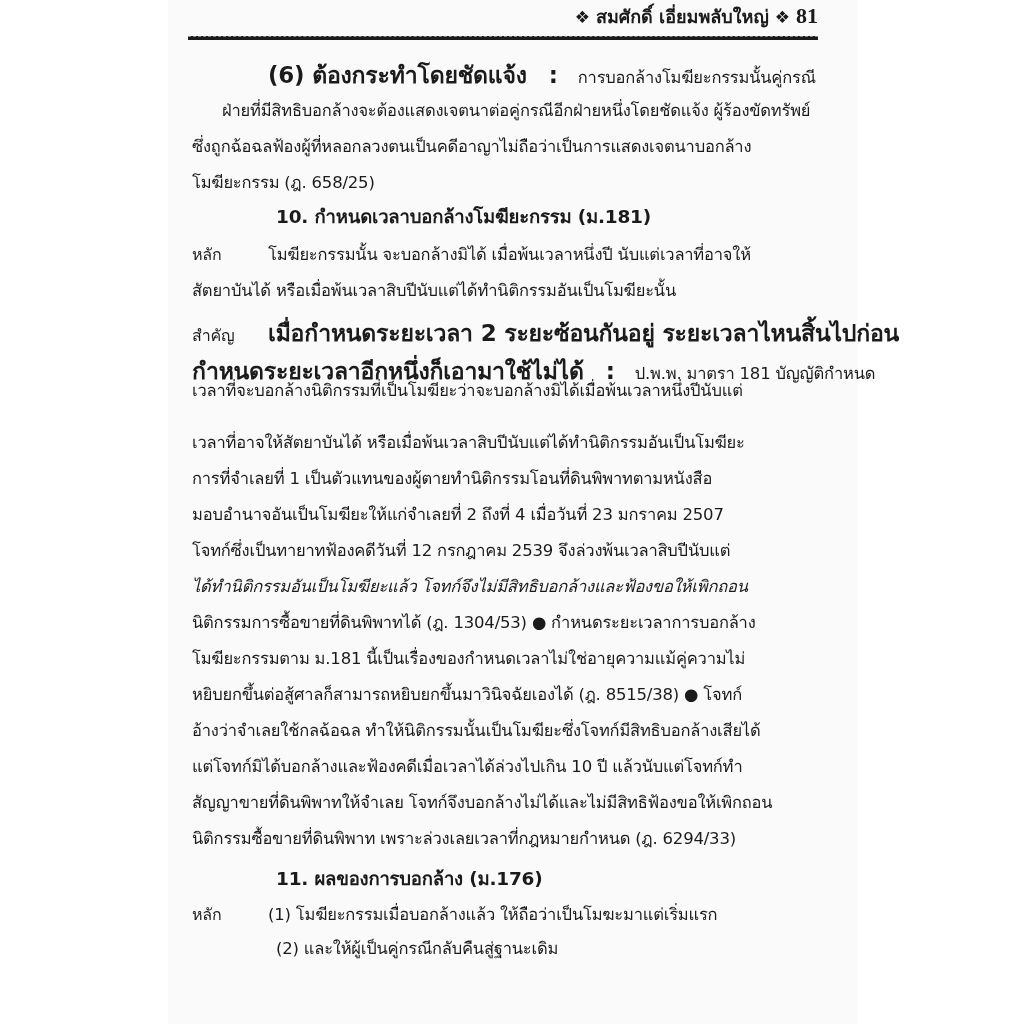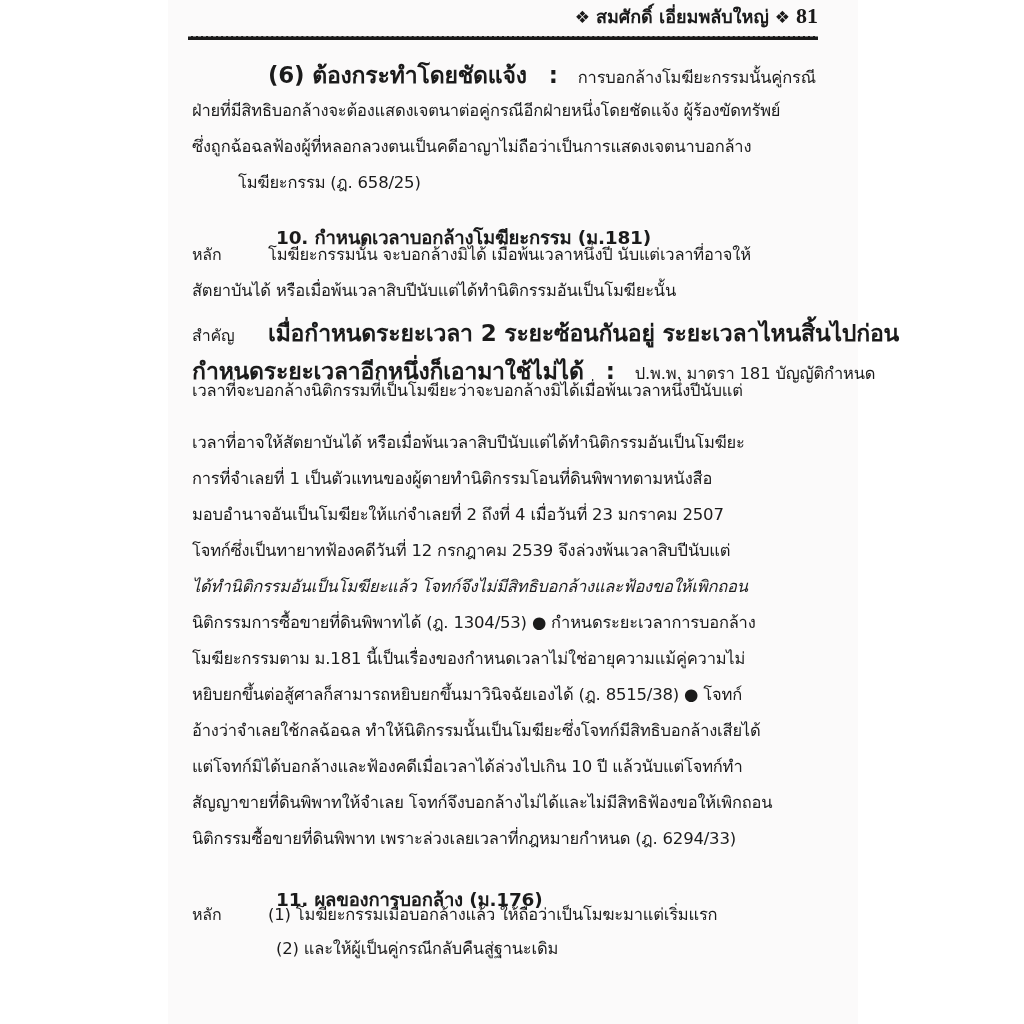--- a/index.html
+++ b/index.html
@@ -23,42 +23,42 @@
     position:absolute; left:188px; top:36px; width:630px; height:3px;
     background:#1a1a1a; border-top:1px dashed #888;
   }
   .line {
     position:absolute; left:192px; width:625px; height:34px;
     font-size:16.5px; line-height:34px; white-space:nowrap;
     letter-spacing:-0.2px;
   }
   .b { font-weight:bold; font-size:23px; }
   .ind1 { left:268px; }
-  .ind2 { left:276px;margin-top:21px; }
+  .ind2 { left:276px; }
   .ind3 { left:276px; }
   .hd { font-weight:bold; font-size:18.5px; }
   .lab { font-weight:normal; font-size:16px; display:inline-block; width:76px; }
   .gap { display:inline-block; width:14px; }
 </style>
 </head>
 <body>
 
 <div class="page"></div>
 
 <div class="header">
   <span class="orn">❖</span><span>สมศักดิ์ เอี่ยมพลับใหญ่</span><span class="orn">❖</span><span class="pnum">81</span>
 </div>
 <div class="rule"></div>
 
 <div class="line ind1" style="top:58px;width:549px;">
   <span class="b">(6) ต้องกระทำโดยชัดแจ้ง</span><span class="gap" style="width:22px"></span><span class="b">:</span><span class="gap" style="width:20px"></span><span>การบอกล้างโมฆียะกรรมนั้นคู่กรณี</span>
 </div>
-<div class="line" style="top:94px;">ฝ่ายที่มีสิทธิบอกล้างจะต้องแสดงเจตนาต่อคู่กรณีอีกฝ่ายหนึ่งโดยชัดแจ้ง ผู้ร้องขัดทรัพย์</div>
+<div class="line" style="top:94px;margin-left:30px;">ฝ่ายที่มีสิทธิบอกล้างจะต้องแสดงเจตนาต่อคู่กรณีอีกฝ่ายหนึ่งโดยชัดแจ้ง ผู้ร้องขัดทรัพย์</div>
 <div class="line" style="top:130px;">ซึ่งถูกฉ้อฉลฟ้องผู้ที่หลอกลวงตนเป็นคดีอาญาไม่ถือว่าเป็นการแสดงเจตนาบอกล้าง</div>
-<div class="line" style="top:166px;margin-left:46px;">โมฆียะกรรม (ฎ. 658/25)</div>
+<div class="line" style="top:166px;">โมฆียะกรรม (ฎ. 658/25)</div>
 
 <div class="line ind2 hd" style="top:200px;">10. กำหนดเวลาบอกล้างโมฆียะกรรม (ม.181)</div>
 <div class="line" style="top:238px;">
   <span class="lab">หลัก</span><span>โมฆียะกรรมนั้น จะบอกล้างมิได้ เมื่อพ้นเวลาหนึ่งปี นับแต่เวลาที่อาจให้</span>
 </div>
 <div class="line" style="top:274px;">สัตยาบันได้ หรือเมื่อพ้นเวลาสิบปีนับแต่ได้ทำนิติกรรมอันเป็นโมฆียะนั้น</div>
 
 <div class="line" style="top:316px;">
   <span class="lab">สำคัญ</span><span class="b">เมื่อกำหนดระยะเวลา 2 ระยะซ้อนกันอยู่ ระยะเวลาไหนสิ้นไปก่อน</span>
 </div>

